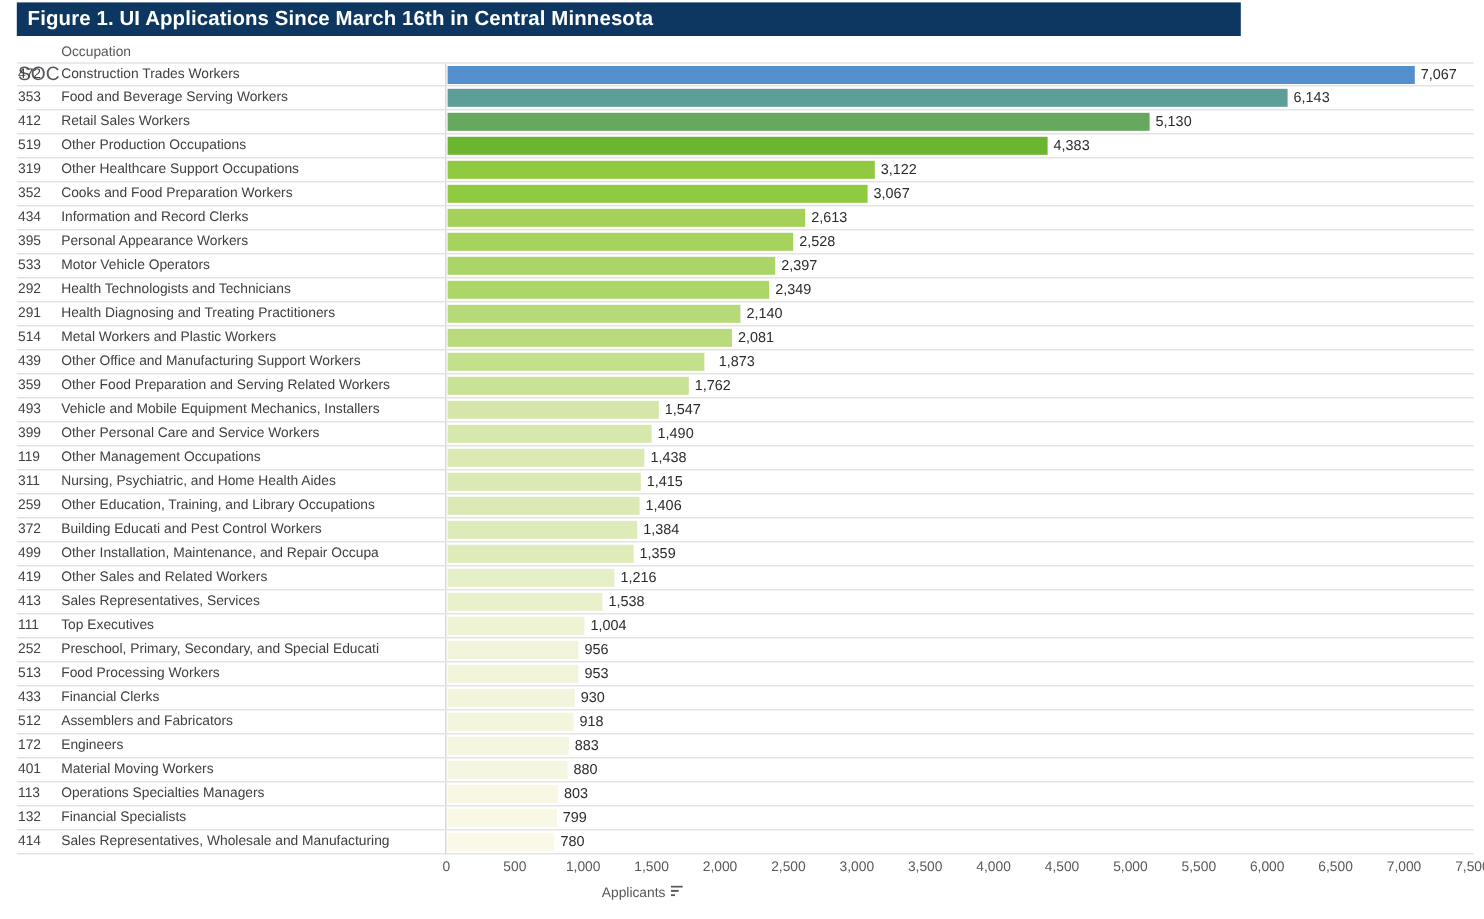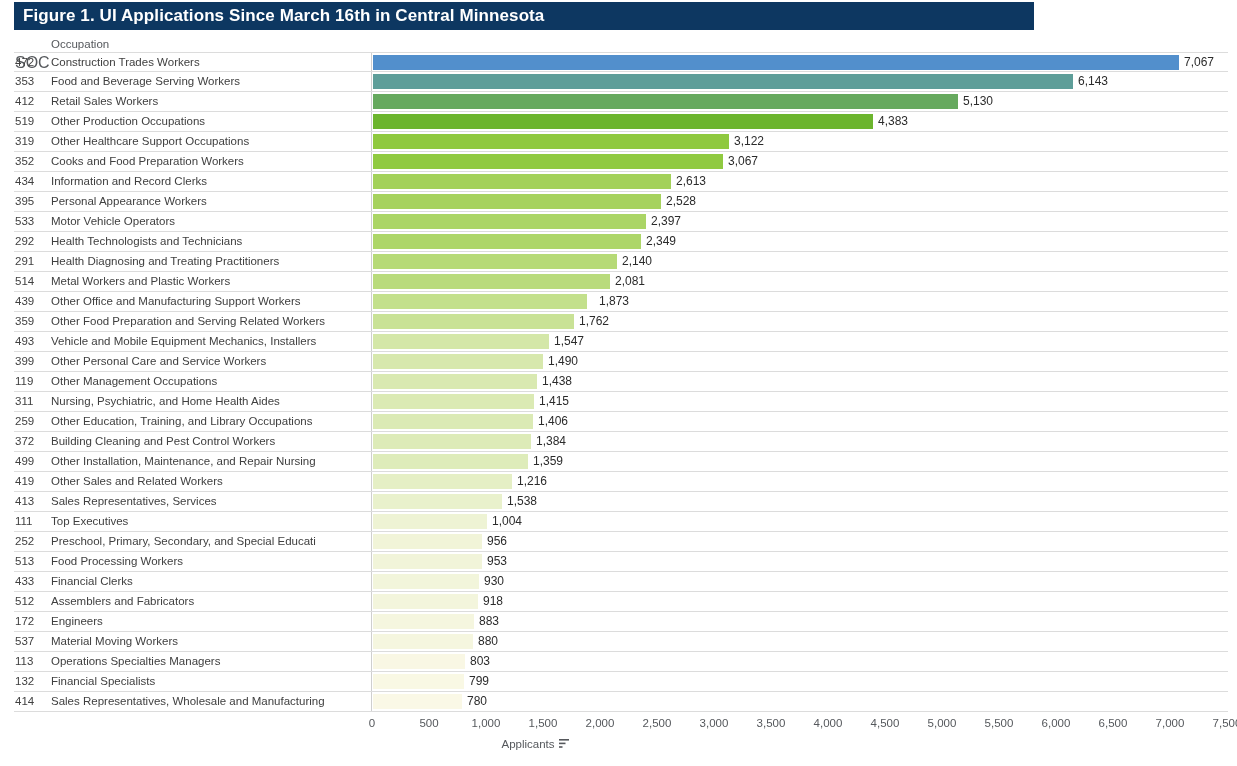--- a/index.html
+++ b/index.html
@@ -311,29 +311,29 @@
     <div class="row">
       <span class="cell-soc">259</span>
       <span class="cell-occ">Other Education, Training, and Library Occupations</span>
       <div class="plot-cell">
         <div class="bar" style="width: 160px; background: rgb(219, 234, 181);"></div>
         <span class="bar-label" style="left: 161px;">1,406</span>
       </div>
     </div>
     <div class="row">
       <span class="cell-soc">372</span>
-      <span class="cell-occ">Building Cleaning and Pest Control Workers</span>
+      <span class="cell-occ">Building Educati and Pest Control Workers</span>
       <div class="plot-cell">
         <div class="bar" style="width: 158px; background: rgb(221, 235, 184);"></div>
         <span class="bar-label" style="left: 159px;">1,384</span>
       </div>
     </div>
     <div class="row">
       <span class="cell-soc">499</span>
-      <span class="cell-occ">Other Installation, Maintenance, and Repair Nursing</span>
+      <span class="cell-occ">Other Installation, Maintenance, and Repair Occupa</span>
       <div class="plot-cell">
         <div class="bar" style="width: 155px; background: rgb(222, 236, 186);"></div>
         <span class="bar-label" style="left: 156px;">1,359</span>
       </div>
     </div>
     <div class="row">
       <span class="cell-soc">419</span>
       <span class="cell-occ">Other Sales and Related Workers</span>
       <div class="plot-cell">
         <div class="bar" style="width: 139px; background: rgb(229, 239, 197);"></div>
@@ -390,21 +390,21 @@
     </div>
     <div class="row">
       <span class="cell-soc">172</span>
       <span class="cell-occ">Engineers</span>
       <div class="plot-cell">
         <div class="bar" style="width: 101px; background: rgb(245, 246, 223);"></div>
         <span class="bar-label" style="left: 102px;">883</span>
       </div>
     </div>
     <div class="row">
-      <span class="cell-soc">537</span>
+      <span class="cell-soc">401</span>
       <span class="cell-occ">Material Moving Workers</span>
       <div class="plot-cell">
         <div class="bar" style="width: 100px; background: rgb(245, 246, 223);"></div>
         <span class="bar-label" style="left: 101px;">880</span>
       </div>
     </div>
     <div class="row">
       <span class="cell-soc">113</span>
       <span class="cell-occ">Operations Specialties Managers</span>
       <div class="plot-cell">

